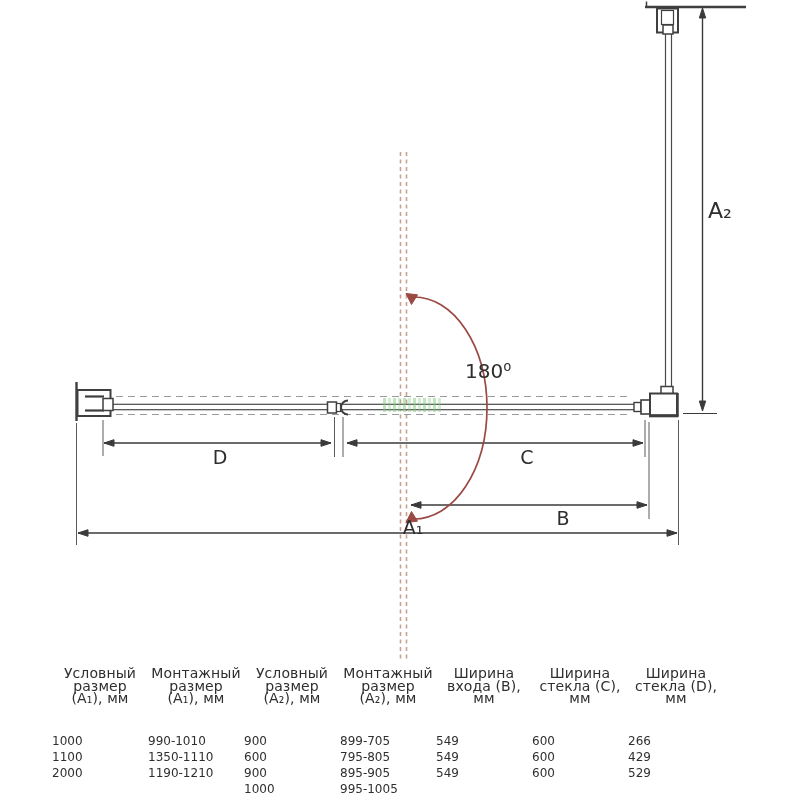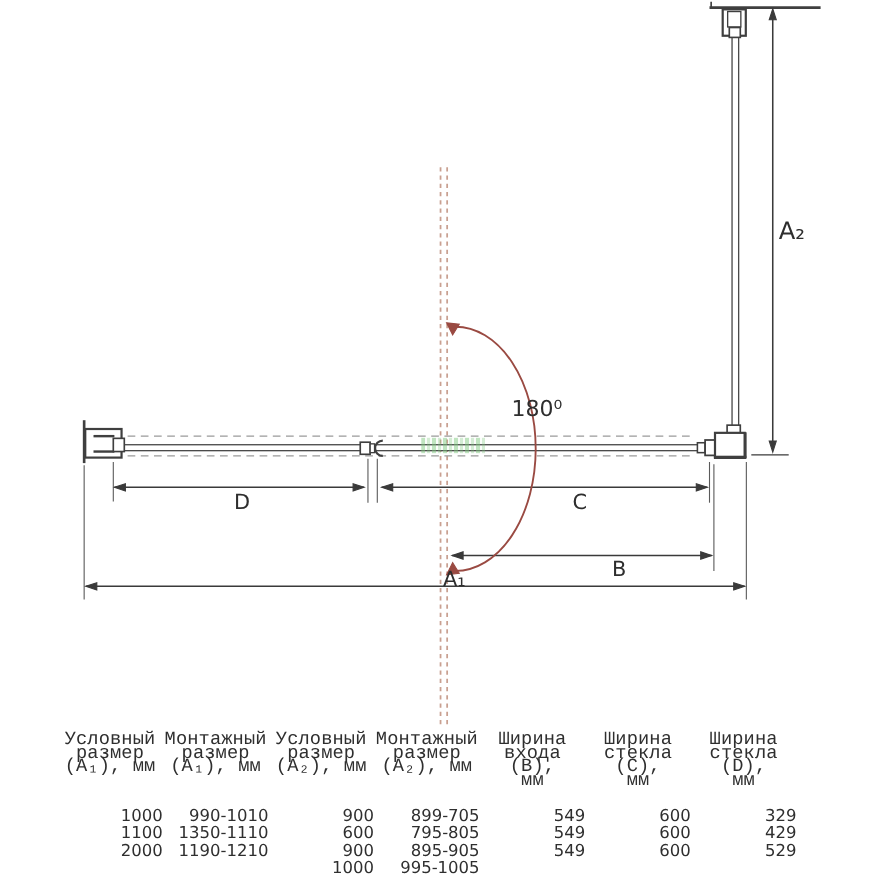--- a/index.html
+++ b/index.html
@@ -19,29 +19,29 @@
     background:repeating-linear-gradient(90deg,
       rgba(126,201,126,.65) 0 3px, rgba(126,201,126,.05) 3px 5px,
       rgba(126,201,126,.45) 5px 8px, rgba(126,201,126,.05) 8px 10px);
     filter:blur(.7px);
   }
   .table-head{
     position:absolute;left:52px;top:667px;width:672px;
     display:grid;grid-template-columns:repeat(7,96px);
   }
   .table-head .th{
-    text-align:center;font-size:17px;line-height:12.5px;white-space:pre-line;
-    color:#2f2f2f;letter-spacing:.1px;font-family:Liberation Mono, monospace;
+    text-align:center;font-size:14px;line-height:12.5px;white-space:pre-line;
+    color:#2f2f2f;letter-spacing:.1px;
   }
   .table-body{
     position:absolute;left:52px;top:733px;width:672px;
     display:grid;grid-template-columns:repeat(7,96px);grid-auto-rows:16px;
   }
   .table-body .td{
-    text-align:right;font-size:15px;line-height:16px;color:#2f2f2f;
+    text-align:left;font-size:12px;line-height:16px;color:#2f2f2f;
   }
 </style>
 </head>
 <body>
 
 <div class="stage">
 
   <svg class="diagram-svg" width="800" height="660" viewBox="0 0 800 660">
 
     <g stroke="#c9a091" stroke-width="1.6" stroke-dasharray="4 3.5">
@@ -172,21 +172,21 @@
 мм</div>
   </div>
 
   <div class="table-body">
     <div class="td">1000</div>
     <div class="td">990-1010</div>
     <div class="td">900</div>
     <div class="td">899-705</div>
     <div class="td">549</div>
     <div class="td">600</div>
-    <div class="td">329</div>
+    <div class="td">266</div>
 
     <div class="td">1100</div>
     <div class="td">1350-1110</div>
     <div class="td">600</div>
     <div class="td">795-805</div>
     <div class="td">549</div>
     <div class="td">600</div>
     <div class="td">429</div>
 
     <div class="td">2000</div>

